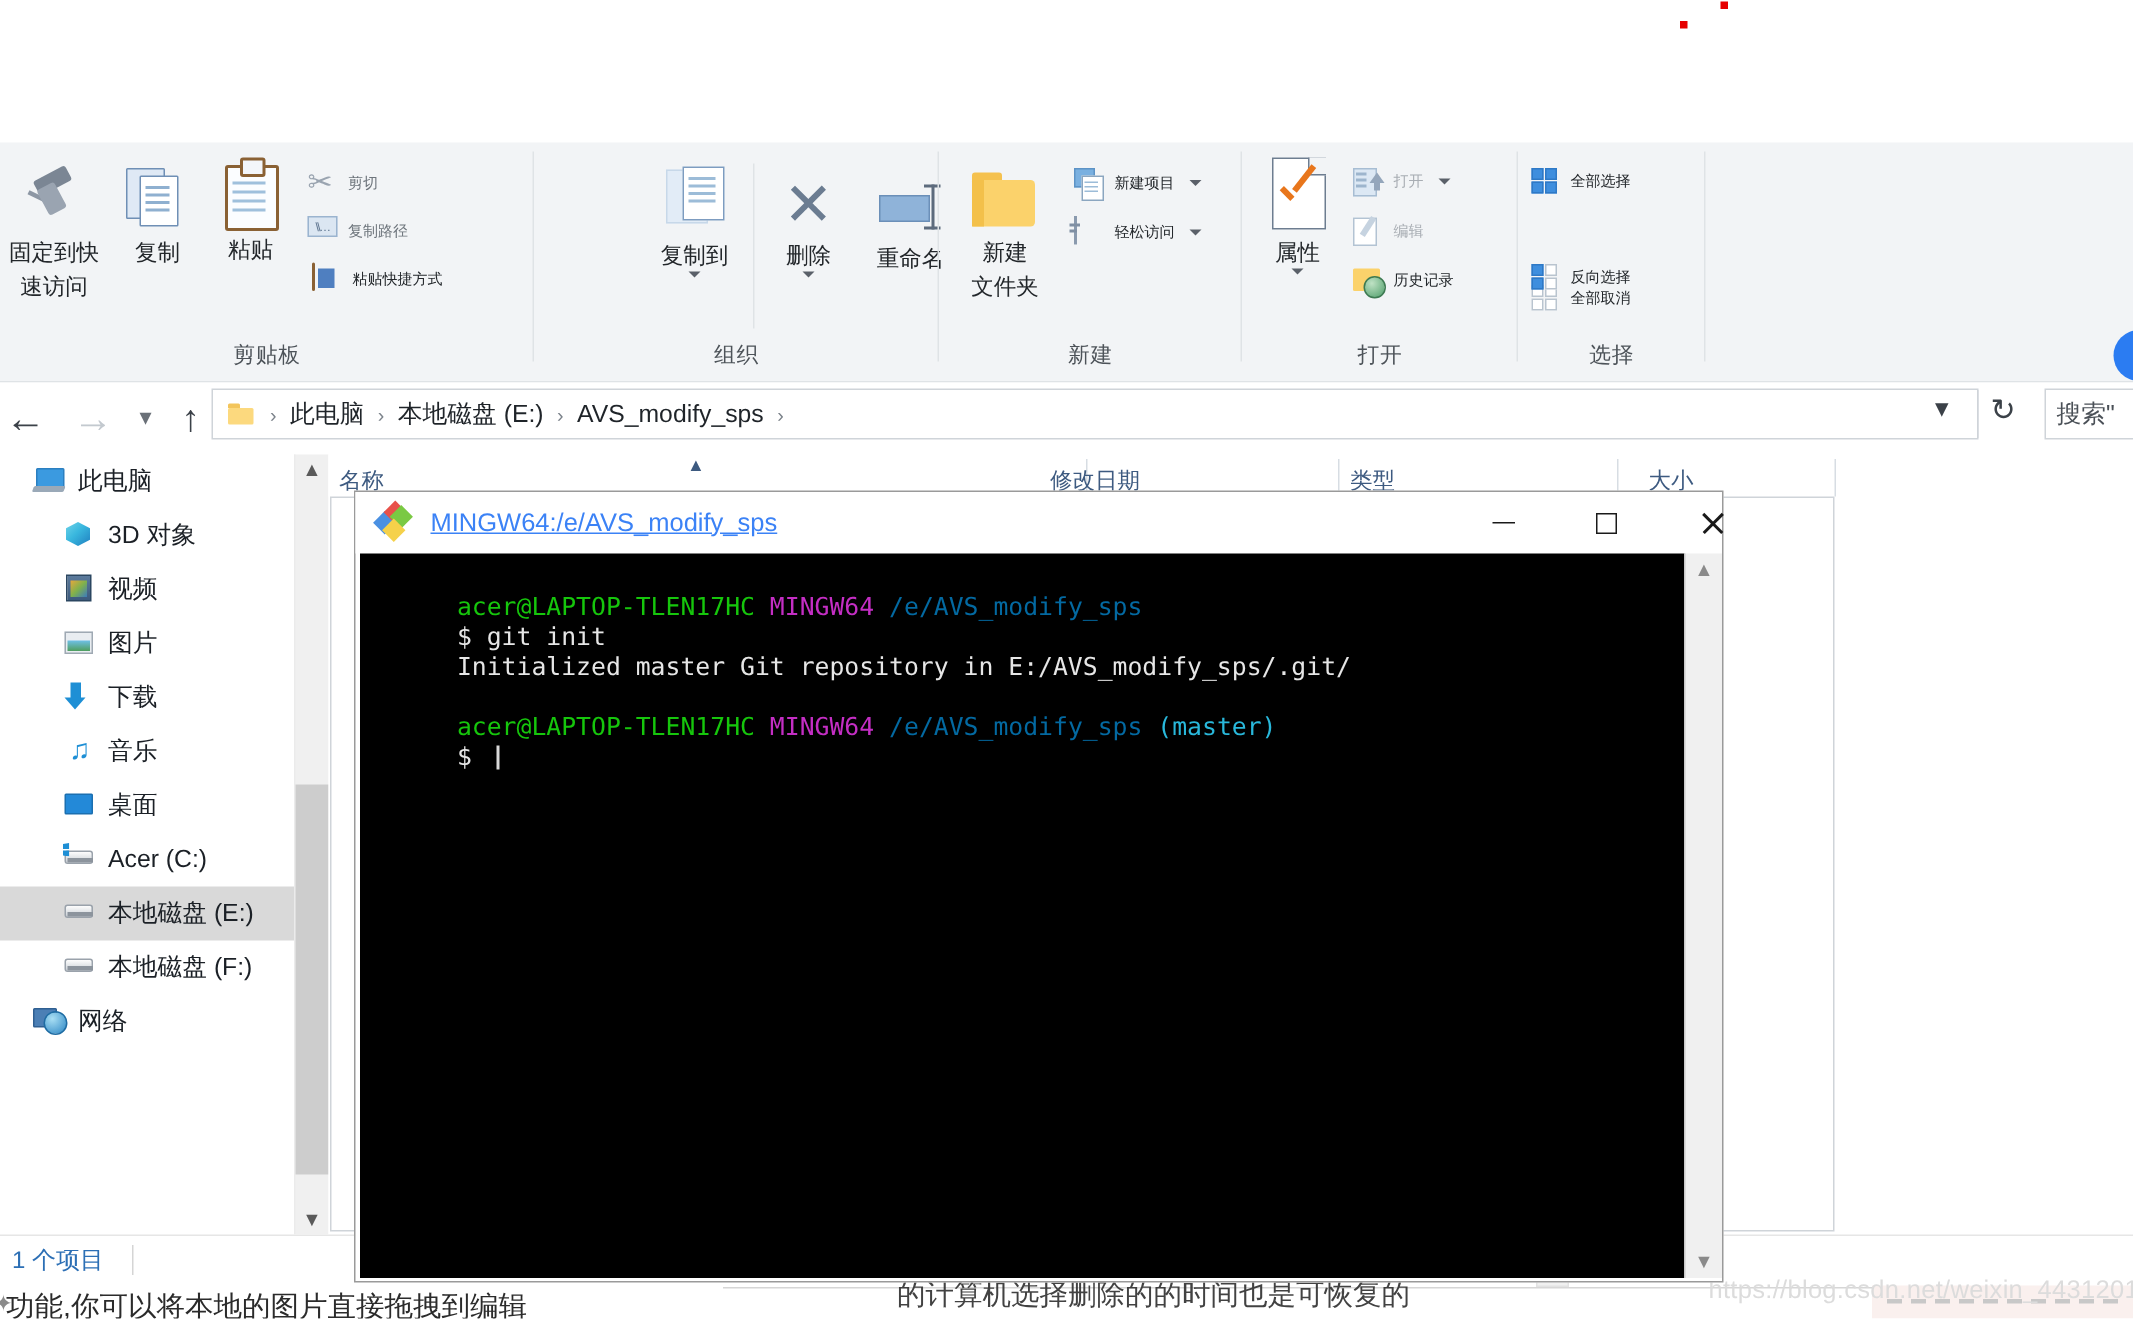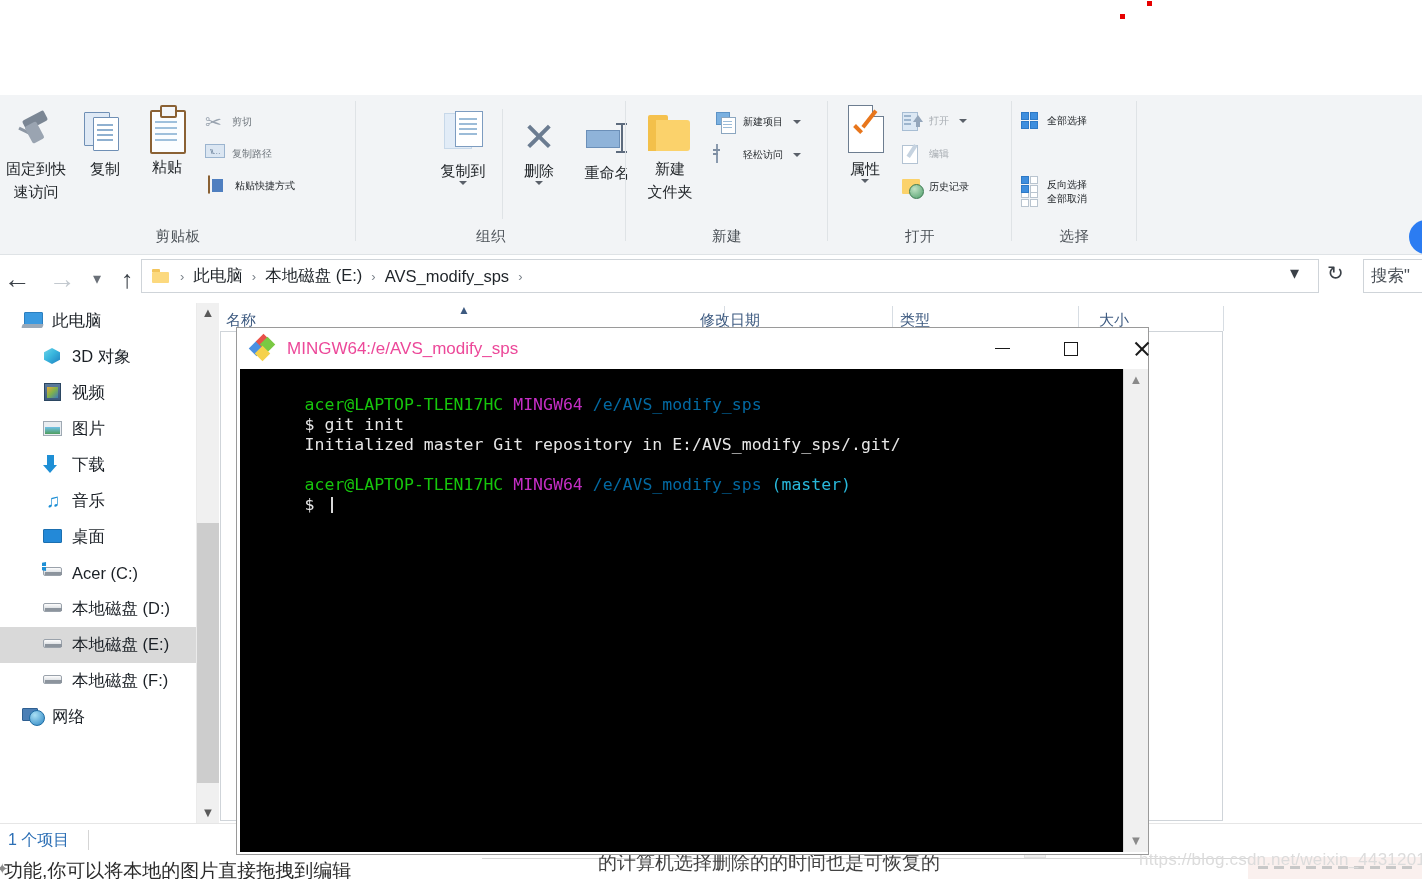--- a/index.html
+++ b/index.html
@@ -247,21 +247,21 @@
   #term{position:absolute;left:236px;top:327px;width:913px;height:528px;background:#fff;
     border:1px solid #9a9a9a;box-sizing:border-box;box-shadow:0 0 0 0 rgba(0,0,0,0);}
   #term-title{position:absolute;left:0;top:0;width:911px;height:41px;background:#fff;
     display:flex;align-items:center;}
   #term-icon{position:relative;width:24px;height:24px;margin-left:14px;flex:0 0 24px;}
   .dia{position:absolute;width:11px;height:11px;transform:rotate(45deg);}
   #dia-b{left:0px;top:6px;background:#4a90e2;}
   #dia-g{left:11px;top:2px;background:#7ac943;}
   #dia-r{left:7px;top:-1px;background:#e8514a;}
   #dia-y{left:6px;top:11px;background:#f5d14a;}
-  #term-title-text{font-size:17px;color:#ec4899;margin-left:12px;white-space:nowrap;}
+  #term-title-text{font-size:17px;color:#3b82f6;margin-left:12px;white-space:nowrap;text-decoration:underline;}
   .wbtn{position:absolute;top:0;width:46px;height:41px;display:flex;align-items:center;
     justify-content:center;cursor:default;}
   #w-min{left:742px;}
   #w-max{left:811px;}
   #w-close{left:881px;}
   #w-min .g{width:15px;height:1.5px;background:#1a1a1a;}
   #w-max .g{width:14px;height:14px;border:1.5px solid #1a1a1a;box-sizing:border-box;}
   #w-close .g{position:relative;width:17px;height:17px;}
   #w-close .g:before,#w-close .g:after{content:"";position:absolute;left:0;top:8px;width:18px;
     height:1.5px;background:#1a1a1a;}
@@ -543,26 +543,20 @@
         </span>
       <span class="txt">桌面</span>
     </div>
     <div class="nav-item lvl2">
       <span class="nav-ico">
           <span class="i-drive"></span>
           <span class="i-winbadge"></span>
         </span>
       <span class="txt">Acer (C:)</span>
     </div>
-    <div class="nav-item lvl2">
-      <span class="nav-ico">
-          <span class="i-drive"></span>
-        </span>
-      <span class="txt">本地磁盘 (D:)</span>
-    </div>
     <div class="nav-item lvl2 selected">
       <span class="nav-ico">
           <span class="i-drive"></span>
         </span>
       <span class="txt">本地磁盘 (E:)</span>
     </div>
     <div class="nav-item lvl2">
       <span class="nav-ico">
           <span class="i-drive"></span>
         </span>

